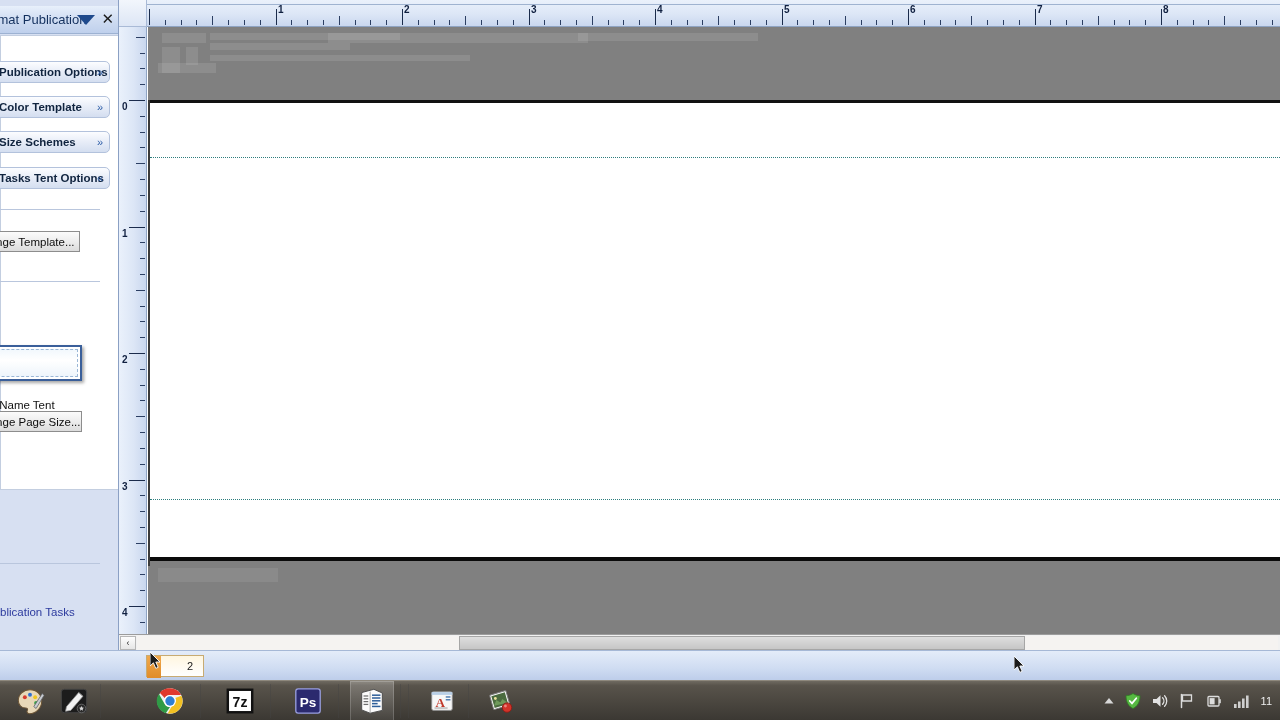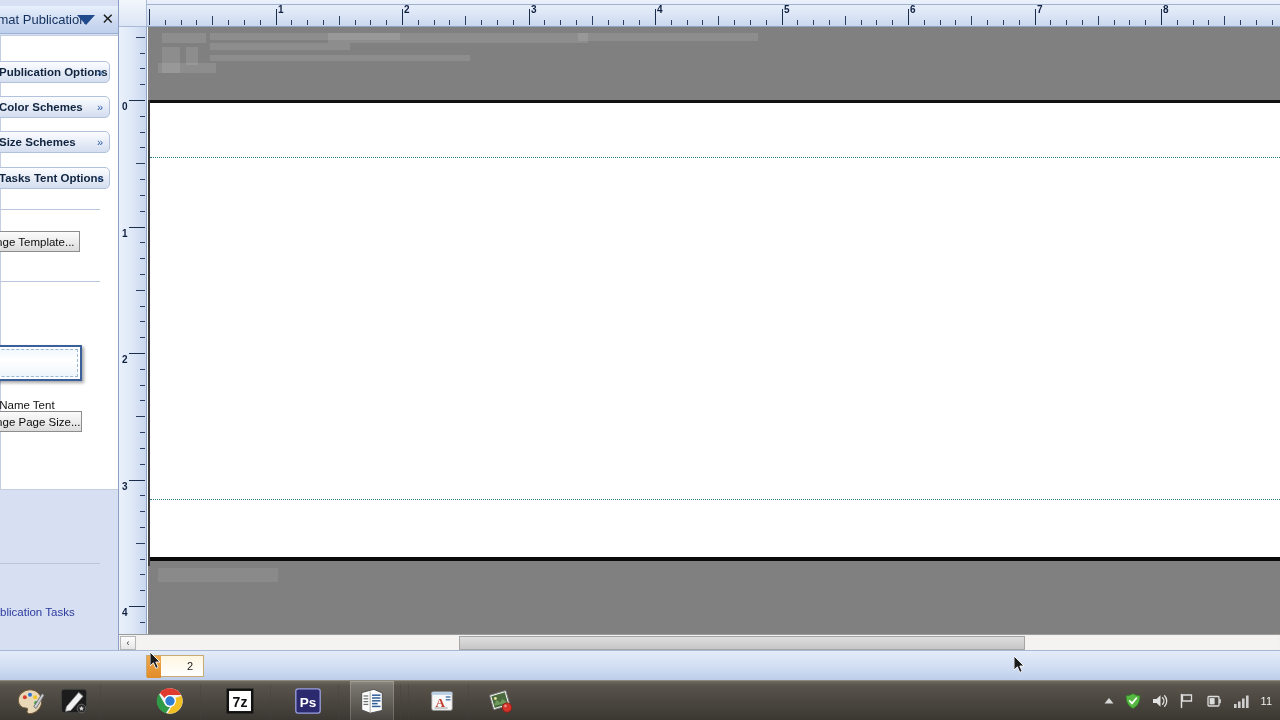--- a/index.html
+++ b/index.html
@@ -309,21 +309,21 @@
     <div class="tp-body">
 
       <div class="tp-whitepanel"></div>
 
       <div class="tp-sec" style="top:26px">
         <span class="tp-sec-label">Publication Options</span>
         <span class="tp-chev">»</span>
       </div>
 
       <div class="tp-sec" style="top:61px">
-        <span class="tp-sec-label">Color Schemes</span>
+        <span class="tp-sec-label">Color Template</span>
         <span class="tp-chev">»</span>
       </div>
 
       <div class="tp-sec" style="top:96px">
         <span class="tp-sec-label">Size Schemes</span>
         <span class="tp-chev">»</span>
       </div>
 
       <div class="tp-sec" style="top:132px">
         <span class="tp-sec-label">Tasks Tent Options</span>

